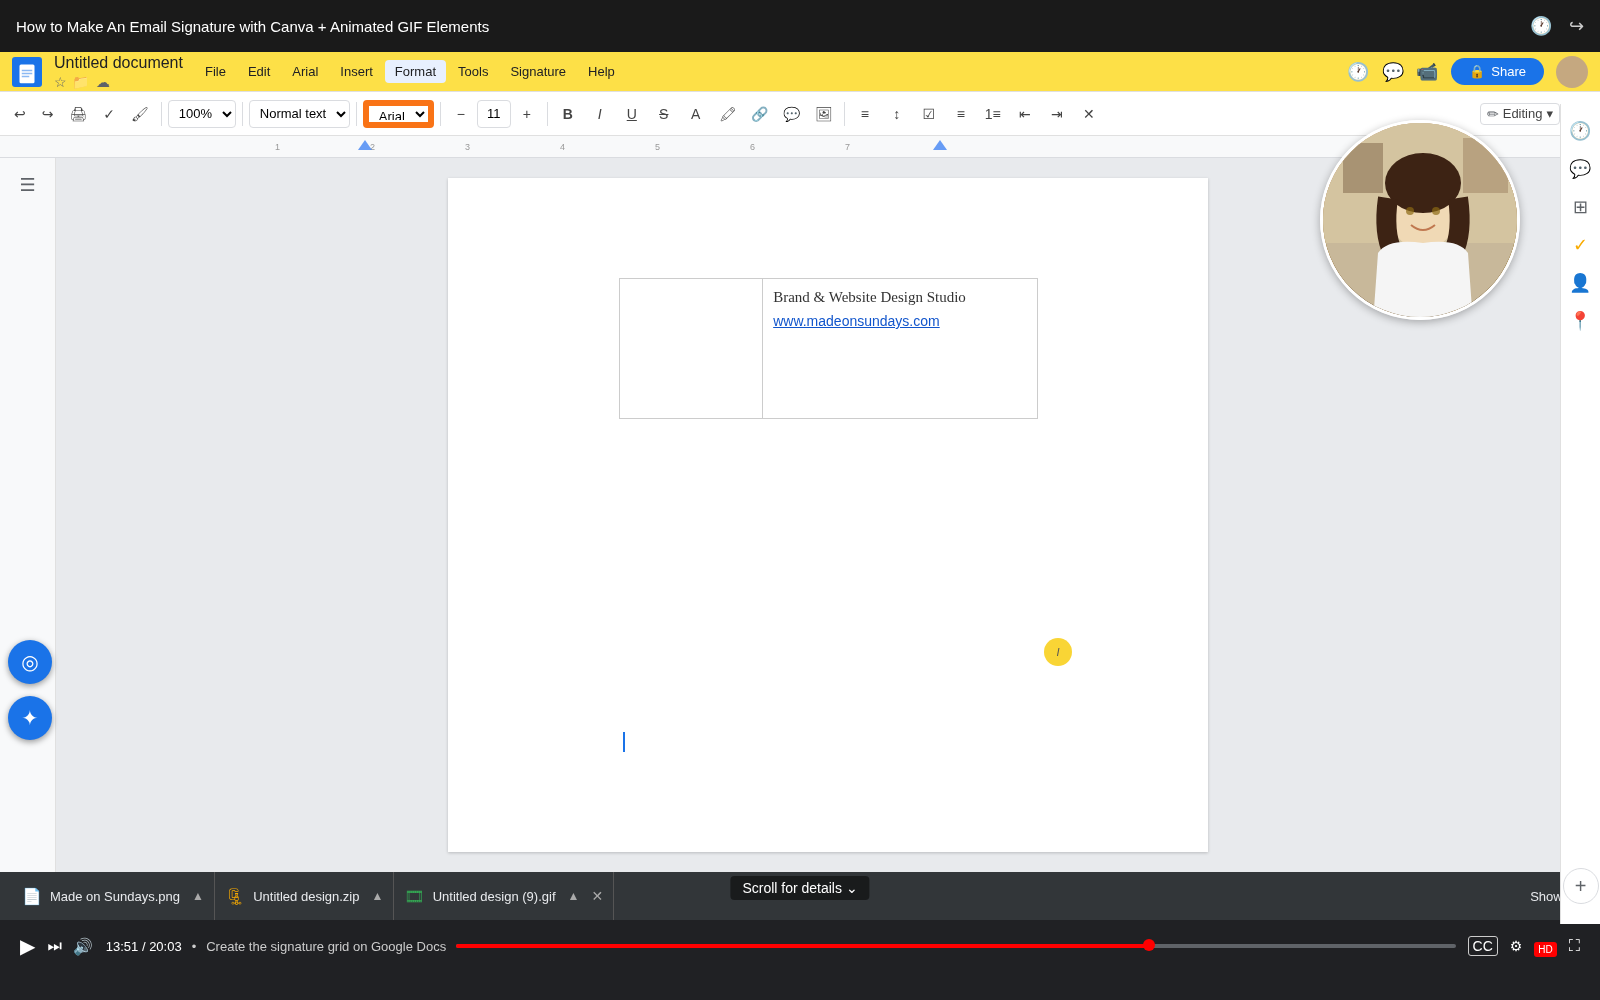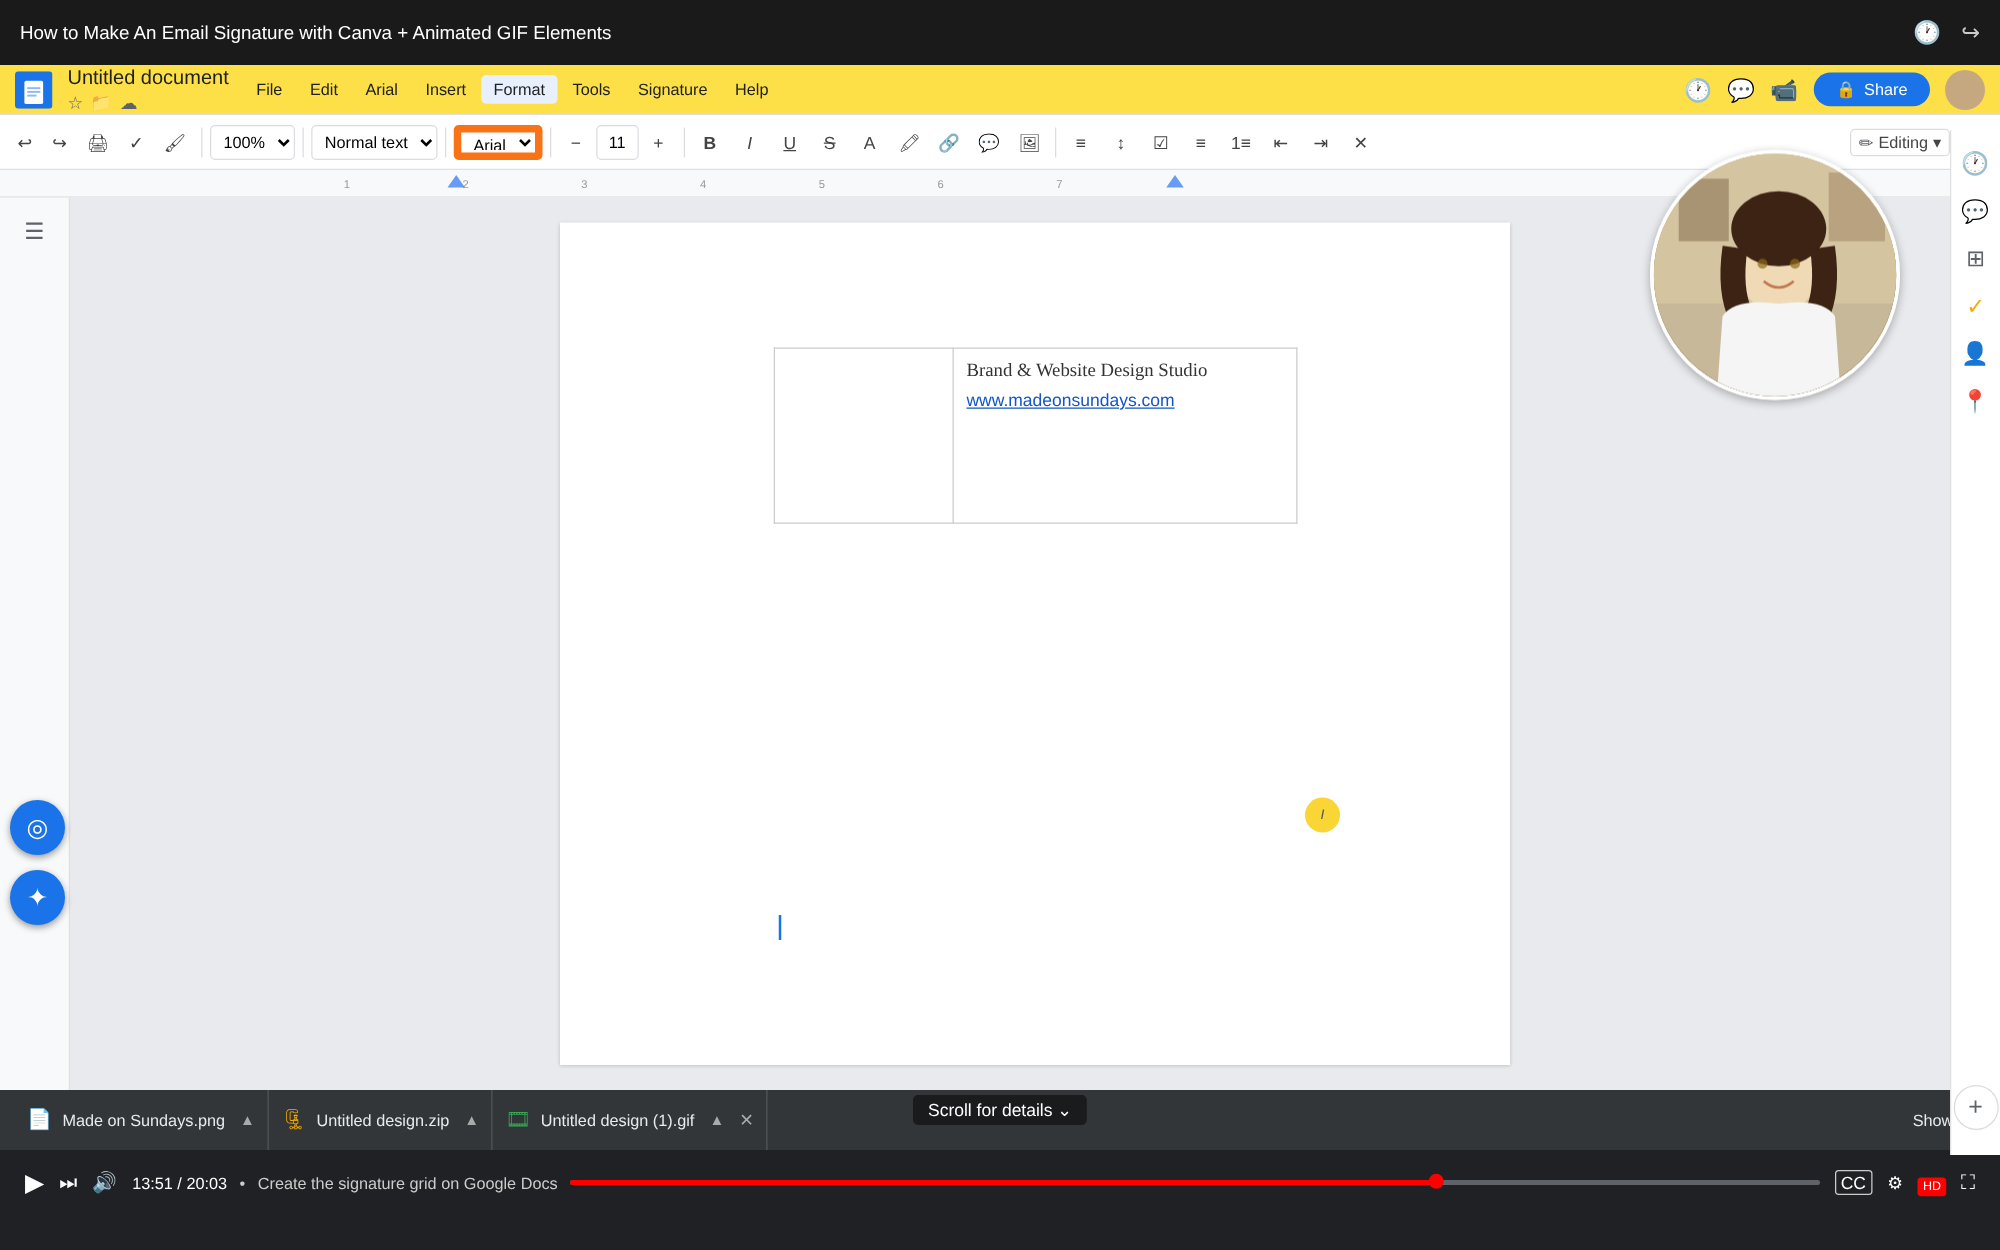--- a/index.html
+++ b/index.html
@@ -657,21 +657,21 @@
     <span class="download-item-name">Made on Sundays.png</span>
     <span class="download-chevron">▲</span>
   </div>
   <div class="download-item">
     <span style="color:#f9ab00;font-size:16px;">🗜</span>
     <span class="download-item-name">Untitled design.zip</span>
     <span class="download-chevron">▲</span>
   </div>
   <div class="download-item">
     <span style="color:#34a853;font-size:16px;">🎞</span>
-    <span class="download-item-name">Untitled design (1).gif</span>
+    <span class="download-item-name">Untitled design (9).gif</span>
     <span class="download-chevron">▲</span>
     <span class="download-item-close">✕</span>
   </div>
   <button id="show-all-btn">Show All</button>
 </div>
 
 <div id="video-controls">
   <button class="ctrl-btn">▶</button>
   <button class="ctrl-btn" style="font-size:16px;">⏭</button>
   <button class="ctrl-btn" style="font-size:16px;">🔊</button>

